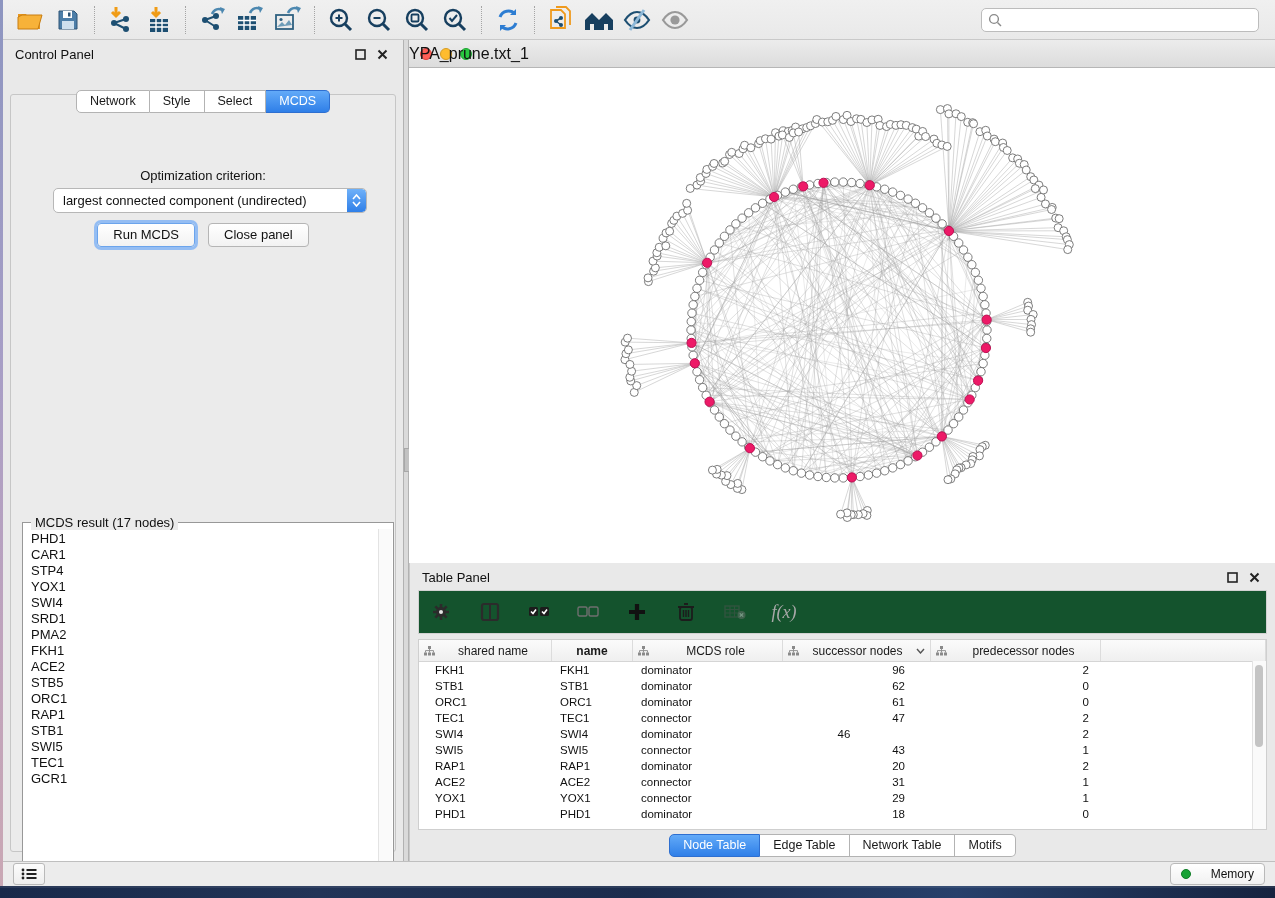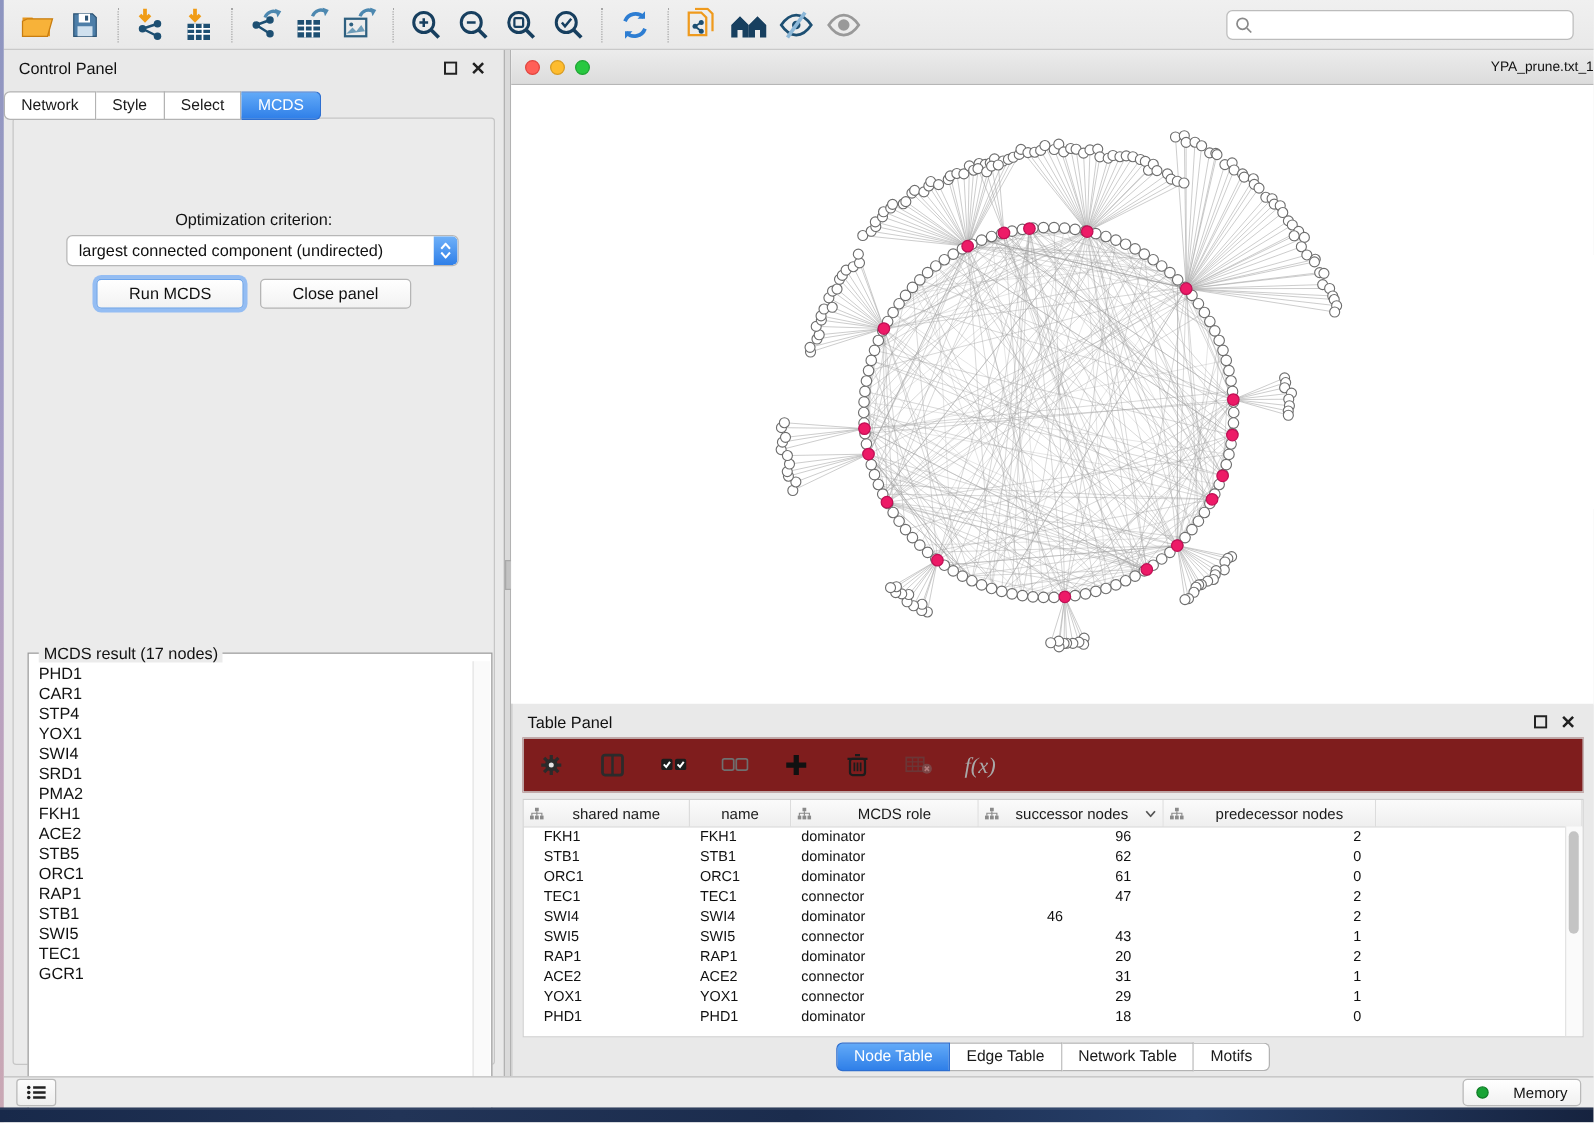--- a/index.html
+++ b/index.html
@@ -19,52 +19,52 @@
   
   .control-panel{position:absolute;left:3px;top:40px;width:400px;height:821px;background:#e9e9e9;box-sizing:border-box;}
   .panel-header{height:28px;display:flex;align-items:center;padding:0 12px;font-size:13px;color:#111;}
   .panel-header .spacer{flex:1;}
   .win-mini-btn{width:18px;height:18px;display:flex;align-items:center;justify-content:center;margin-left:4px;}
   .seg-group{display:inline-flex;}
   .seg{padding:3px 13px;font-size:12.5px;color:#1a1a1a;background:#fff;border:1px solid #b3b3b3;border-left:none;line-height:15px;}
   .seg:first-child{border-left:1px solid #b3b3b3;border-radius:5px 0 0 5px;}
   .seg:last-child{border-radius:0 5px 5px 0;}
   .seg.active{background:linear-gradient(#62aaf8,#2f7fe8);color:#fff;border-color:#2e6fd0;}
-  .cp-tabs-row{position:absolute;left:0;top:33px;width:100%;display:flex;z-index:3;}
+  .cp-tabs-row{position:absolute;left:0;top:50px;width:100%;display:flex;justify-content:center;z-index:3;}
   .cp-inner{position:absolute;left:7px;top:54px;width:386px;height:758px;background:#ebebeb;border:1px solid #c6c6c6;border-radius:3px;box-sizing:border-box;}
   .opt-label{position:absolute;left:0;top:73px;width:100%;text-align:center;font-size:13px;color:#111;}
   .dropdown{position:absolute;left:42px;top:93px;width:314px;height:25px;background:#fff;border:1px solid #b7b7b7;border-radius:5px;display:flex;align-items:center;box-sizing:border-box;overflow:hidden;}
   .dropdown .dd-text{flex:1;font-size:13px;color:#111;padding-left:9px;white-space:nowrap;}
   .dropdown .dd-step{width:19px;height:100%;background:linear-gradient(#6fb1f9,#2f7fe8);display:flex;flex-direction:column;align-items:center;justify-content:center;gap:1px;border-radius:0 4px 4px 0;}
   .btn-row{position:absolute;left:0;top:128px;width:100%;display:flex;justify-content:center;gap:13px;}
-  .mac-btn{background:linear-gradient(#ffffff,#f2f2f2);border:1px solid #b5b5b5;border-radius:4px;font-size:13px;color:#111;padding:3px 25px;line-height:16px;}
+  .mac-btn{background:linear-gradient(#ffffff,#f2f2f2);border:1px solid #b5b5b5;border-radius:4px;font-size:13px;color:#111;padding:3px 15px;line-height:16px;}
   .mac-btn.focused{box-shadow:0 0 0 3px rgba(77,152,250,.55);border-color:#6ba4ec;}
   .group-box{position:absolute;left:11px;top:427px;width:372px;height:370px;border:1px solid #989898;background:#fff;box-sizing:border-box;}
   .group-title{position:absolute;left:8px;top:-8px;background:#ebebeb;padding:0 4px;font-size:13px;color:#111;}
   .mcds-list{position:absolute;left:1px;top:6px;right:15px;bottom:1px;overflow:hidden;padding:2px 0 0 7px;}
   .mcds-list div{font-size:13px;line-height:16px;color:#111;}
   .mcds-scroll{position:absolute;right:1px;top:6px;width:13px;bottom:1px;background:#fafafa;border-left:1px solid #e3e3e3;}
 
   
   .v-split{position:absolute;left:403px;top:40px;width:6px;height:821px;background:#dadada;border-left:1px solid #b2b2b2;border-right:1px solid #b2b2b2;box-sizing:border-box;}
   .v-split .grip{position:absolute;left:0px;top:408px;width:4px;height:22px;background:#c2c2c2;border:1px solid #a8a8a8;}
 
   
   .network-panel{position:absolute;left:409px;top:40px;width:866px;height:523px;background:#fff;}
   .net-titlebar{height:27px;background:linear-gradient(#ececec,#dcdcdc);border-bottom:1px solid #b6b6b6;display:flex;align-items:center;position:relative;}
   .tl{width:12px;height:12px;border-radius:50%;margin-left:8px;box-sizing:border-box;}
   .tl.red{background:#ff5f57;border:1px solid #e0443e;margin-left:11px;}
   .tl.yellow{background:#febc2e;border:1px solid #d89c21;}
   .tl.green{background:#28c840;border:1px solid #1ea433;}
-  .net-title{position:absolute;left:0;width:100%;text-align:right;font-size:11px;color:#111;}
+  .net-title{position:absolute;left:0;width:100%;text-align:left;font-size:16px;color:#111;}
   .net-canvas{position:relative;width:866px;height:496px;background:#fff;overflow:hidden;}
 
   
   .table-panel{position:absolute;left:409px;top:563px;width:866px;height:298px;background:#e9e9e9;border-left:1px solid #c9c9c9;box-sizing:border-box;}
-  .tp-toolbar{position:absolute;left:8px;top:27px;right:8px;height:44px;background:#7f1d1d;border:1px solid #d2d2d2;display:flex;align-items:center;padding:0 10px;gap:25px;box-sizing:border-box;}
+  .tp-toolbar{position:absolute;left:8px;top:27px;right:8px;height:44px;background:#14532d;border:1px solid #d2d2d2;display:flex;align-items:center;padding:0 10px;gap:25px;box-sizing:border-box;}
   .tp-ico{width:24px;height:24px;display:flex;align-items:center;justify-content:center;}
   .fx{font-family:"Liberation Serif","DejaVu Serif",serif;font-style:italic;font-size:18px;color:#a9a9a9;}
   .tbl-wrap{position:absolute;left:8px;top:76px;right:8px;height:191px;background:#fff;border:1px solid #cfcfcf;box-sizing:border-box;overflow:hidden;}
   .tbl-head{display:flex;height:21px;border-bottom:1px solid #d5d5d5;align-items:flex-end;}
   .th{display:flex;align-items:center;background:linear-gradient(#fbfbfb,#efefef);border-right:1px solid #dcdcdc;box-sizing:border-box;height:100%;}
   .th .lbl{flex:1;text-align:center;font-size:12px;color:#1a1a1a;white-space:nowrap;overflow:hidden;}
   .th .hier{margin-left:5px;}
   .th .sort{margin-right:5px;color:#555;}
   .tbl-body .tr{display:flex;height:16px;align-items:center;}
   .td{font-size:11.5px;color:#111;white-space:nowrap;overflow:hidden;box-sizing:border-box;}
@@ -1180,21 +1180,21 @@
           <div class="th" style="width: 133px;">
             <svg class="hier" width="11" height="10" viewBox="0 0 11 10">
               <rect x="4" y="0" width="3" height="3" fill="#8a8a8a"></rect>
               <rect x="0" y="6.5" width="3" height="3" fill="#8a8a8a"></rect>
               <rect x="4" y="6.5" width="3" height="3" fill="#8a8a8a"></rect>
               <rect x="8" y="6.5" width="3" height="3" fill="#8a8a8a"></rect>
               <path d="M5.5 3v1.6M1.5 6.5V4.6h8v1.9M5.5 4.6v1.9" stroke="#8a8a8a" stroke-width="0.9" fill="none"></path>
             </svg>
             <span class="lbl">shared name</span>
           </div>
-          <div class="th" style="width: 81px;">
+          <div class="th" style="width: 81px; font-weight: bold;">
             <span class="lbl">name</span>
           </div>
           <div class="th" style="width: 150px;">
             <svg class="hier" width="11" height="10" viewBox="0 0 11 10">
               <rect x="4" y="0" width="3" height="3" fill="#8a8a8a"></rect>
               <rect x="0" y="6.5" width="3" height="3" fill="#8a8a8a"></rect>
               <rect x="4" y="6.5" width="3" height="3" fill="#8a8a8a"></rect>
               <rect x="8" y="6.5" width="3" height="3" fill="#8a8a8a"></rect>
               <path d="M5.5 3v1.6M1.5 6.5V4.6h8v1.9M5.5 4.6v1.9" stroke="#8a8a8a" stroke-width="0.9" fill="none"></path>
             </svg>

